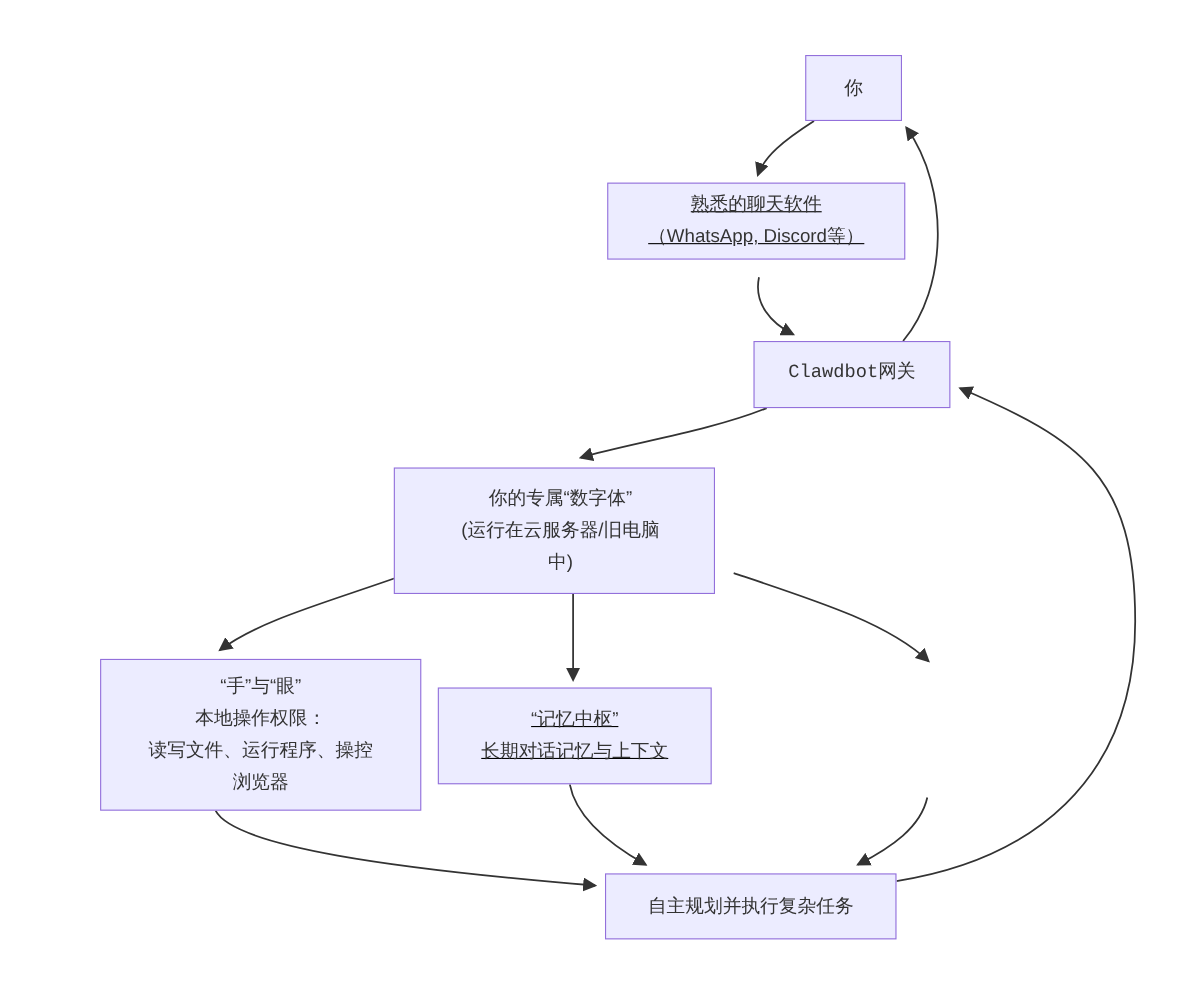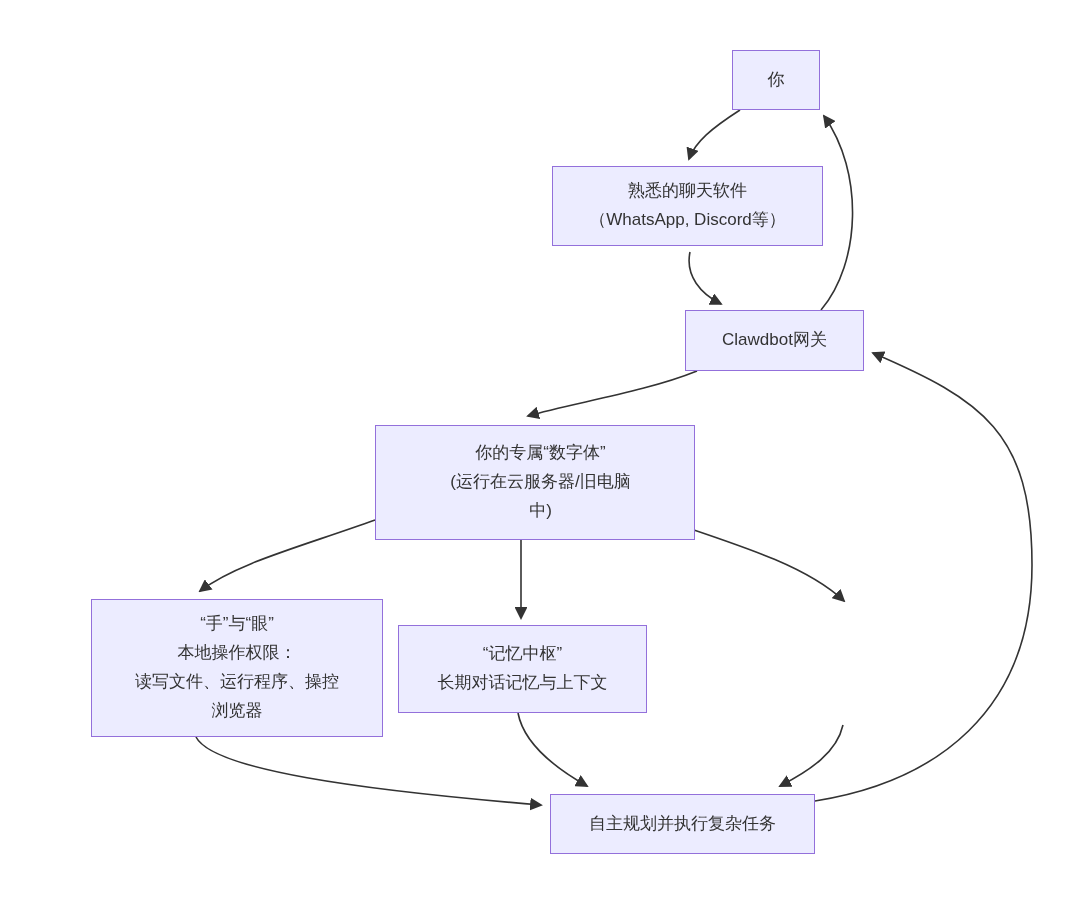--- a/index.html
+++ b/index.html
@@ -66,43 +66,43 @@
     <path class="edge" marker-end="url(#arrow)" d="M196,737 C213,770 360,790 541,805"></path>
     <path class="edge" marker-end="url(#arrow)" d="M518,713 C524,745 557,769 587,786"></path>
     <path class="edge" marker-end="url(#arrow)" d="M843,725 C837,752 811,770 780,786"></path>
     <path class="edge" marker-end="url(#arrow)" d="M815,801 C935,782 1032,712 1032,565 C1032,432 982,400 873,353"></path>
   </svg>
 
   <div class="node" style="left:732px; top:50px;  width:88px;  height:60px;">
     <span class="label">你</span>
   </div>
 
-  <div class="node" style="left:552px; top:166px; width:271px; height:80px;">
+  <div class="node" style="left:552px; top:166px; width:271px; height:70px;text-decoration:underline;">
     <span class="label">熟悉的聊天软件
 （WhatsApp, Discord等）</span>
   </div>
 
-  <div class="node" style="left:685px; top:310px; width:179px; height:61px;">
+  <div class="node" style="left:685px; top:310px; width:179px; height:61px;font-family:Liberation Mono, monospace;">
     <span class="label">Clawdbot网关</span>
   </div>
 
-  <div class="node" style="left:375px; top:425px; width:320px; height:115px;padding-left:11px;">
+  <div class="node" style="left:358px; top:425px; width:292px; height:115px;padding-left:11px;">
     <span class="label">你的专属“数字体”
 (运行在云服务器/旧电脑
 中)</span>
   </div>
 
   <div class="node" style="left:51px;  top:599px; width:292px; height:138px;margin-left:40px;">
     <span class="label">“手”与“眼”
 本地操作权限：
 读写文件、运行程序、操控
 浏览器</span>
   </div>
 
-  <div class="node" style="left:398px; top:625px; width:249px; height:88px;">
+  <div class="node" style="left:398px; top:625px; width:249px; height:88px;text-decoration:underline;">
     <span class="label">“记忆中枢”
 长期对话记忆与上下文</span>
   </div>
 
 
   <div class="node" style="left:550px; top:794px; width:265px; height:60px;text-align:right;">
     <span class="label">自主规划并执行复杂任务</span>
   </div>
 
 </div>

